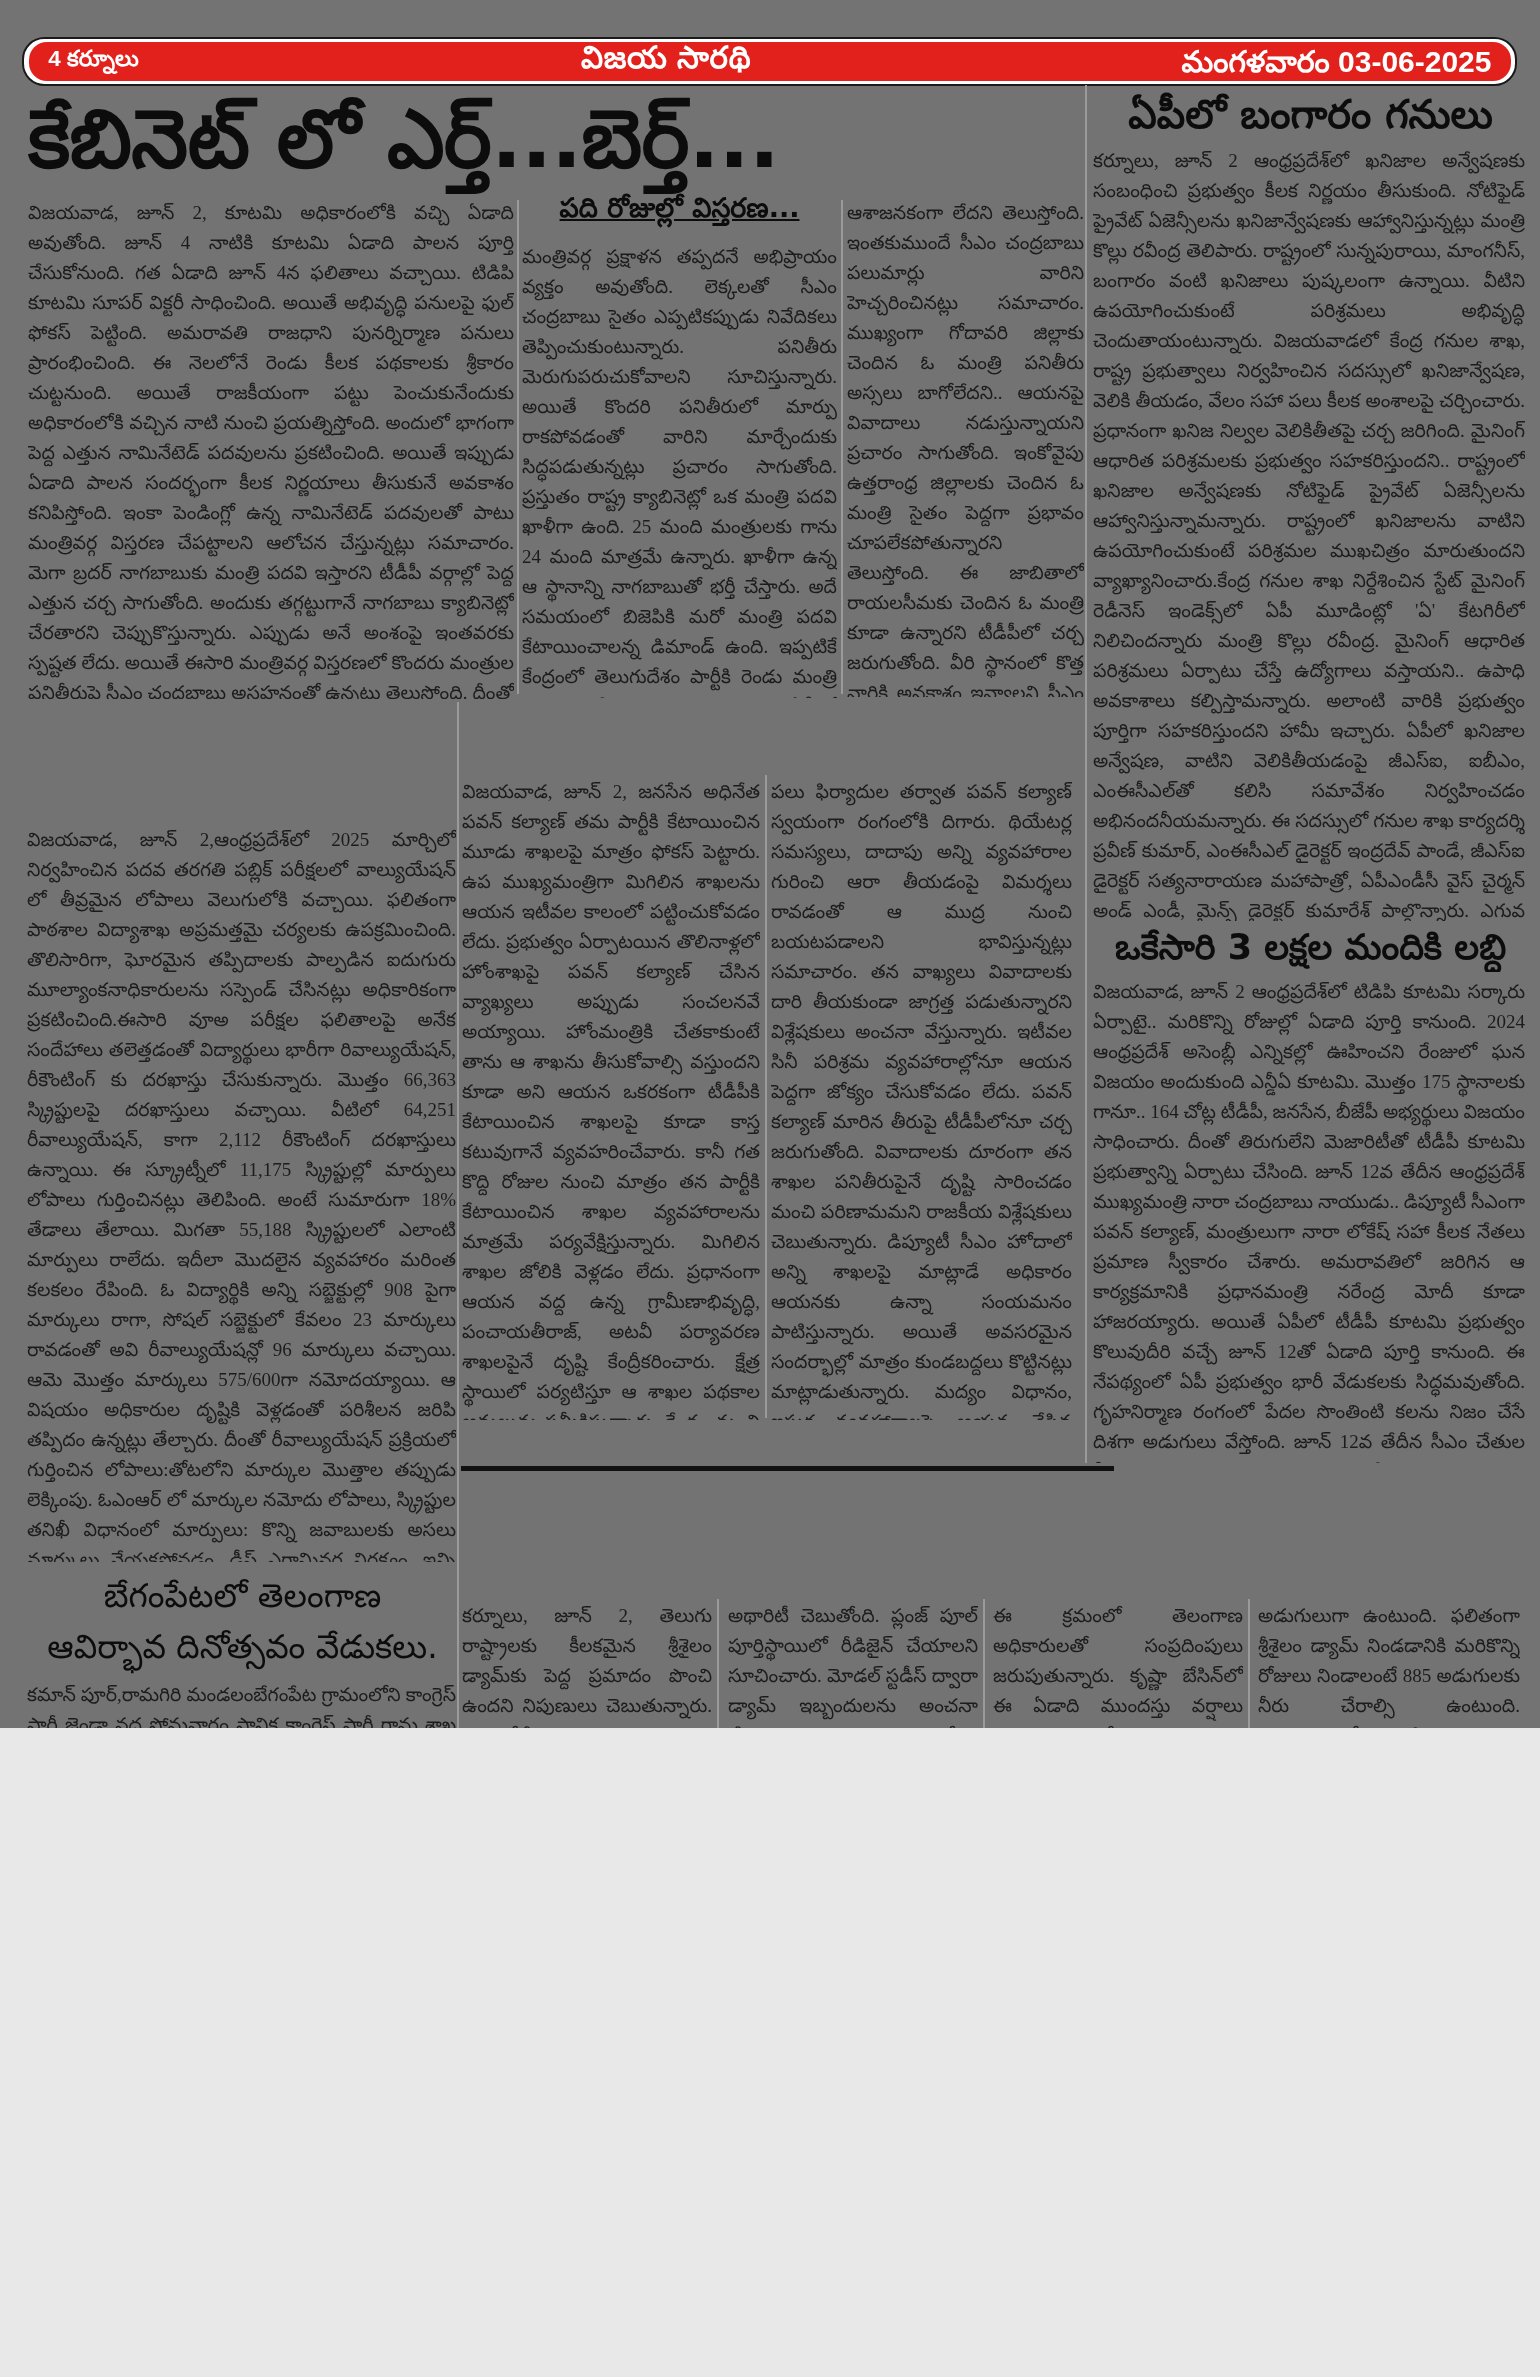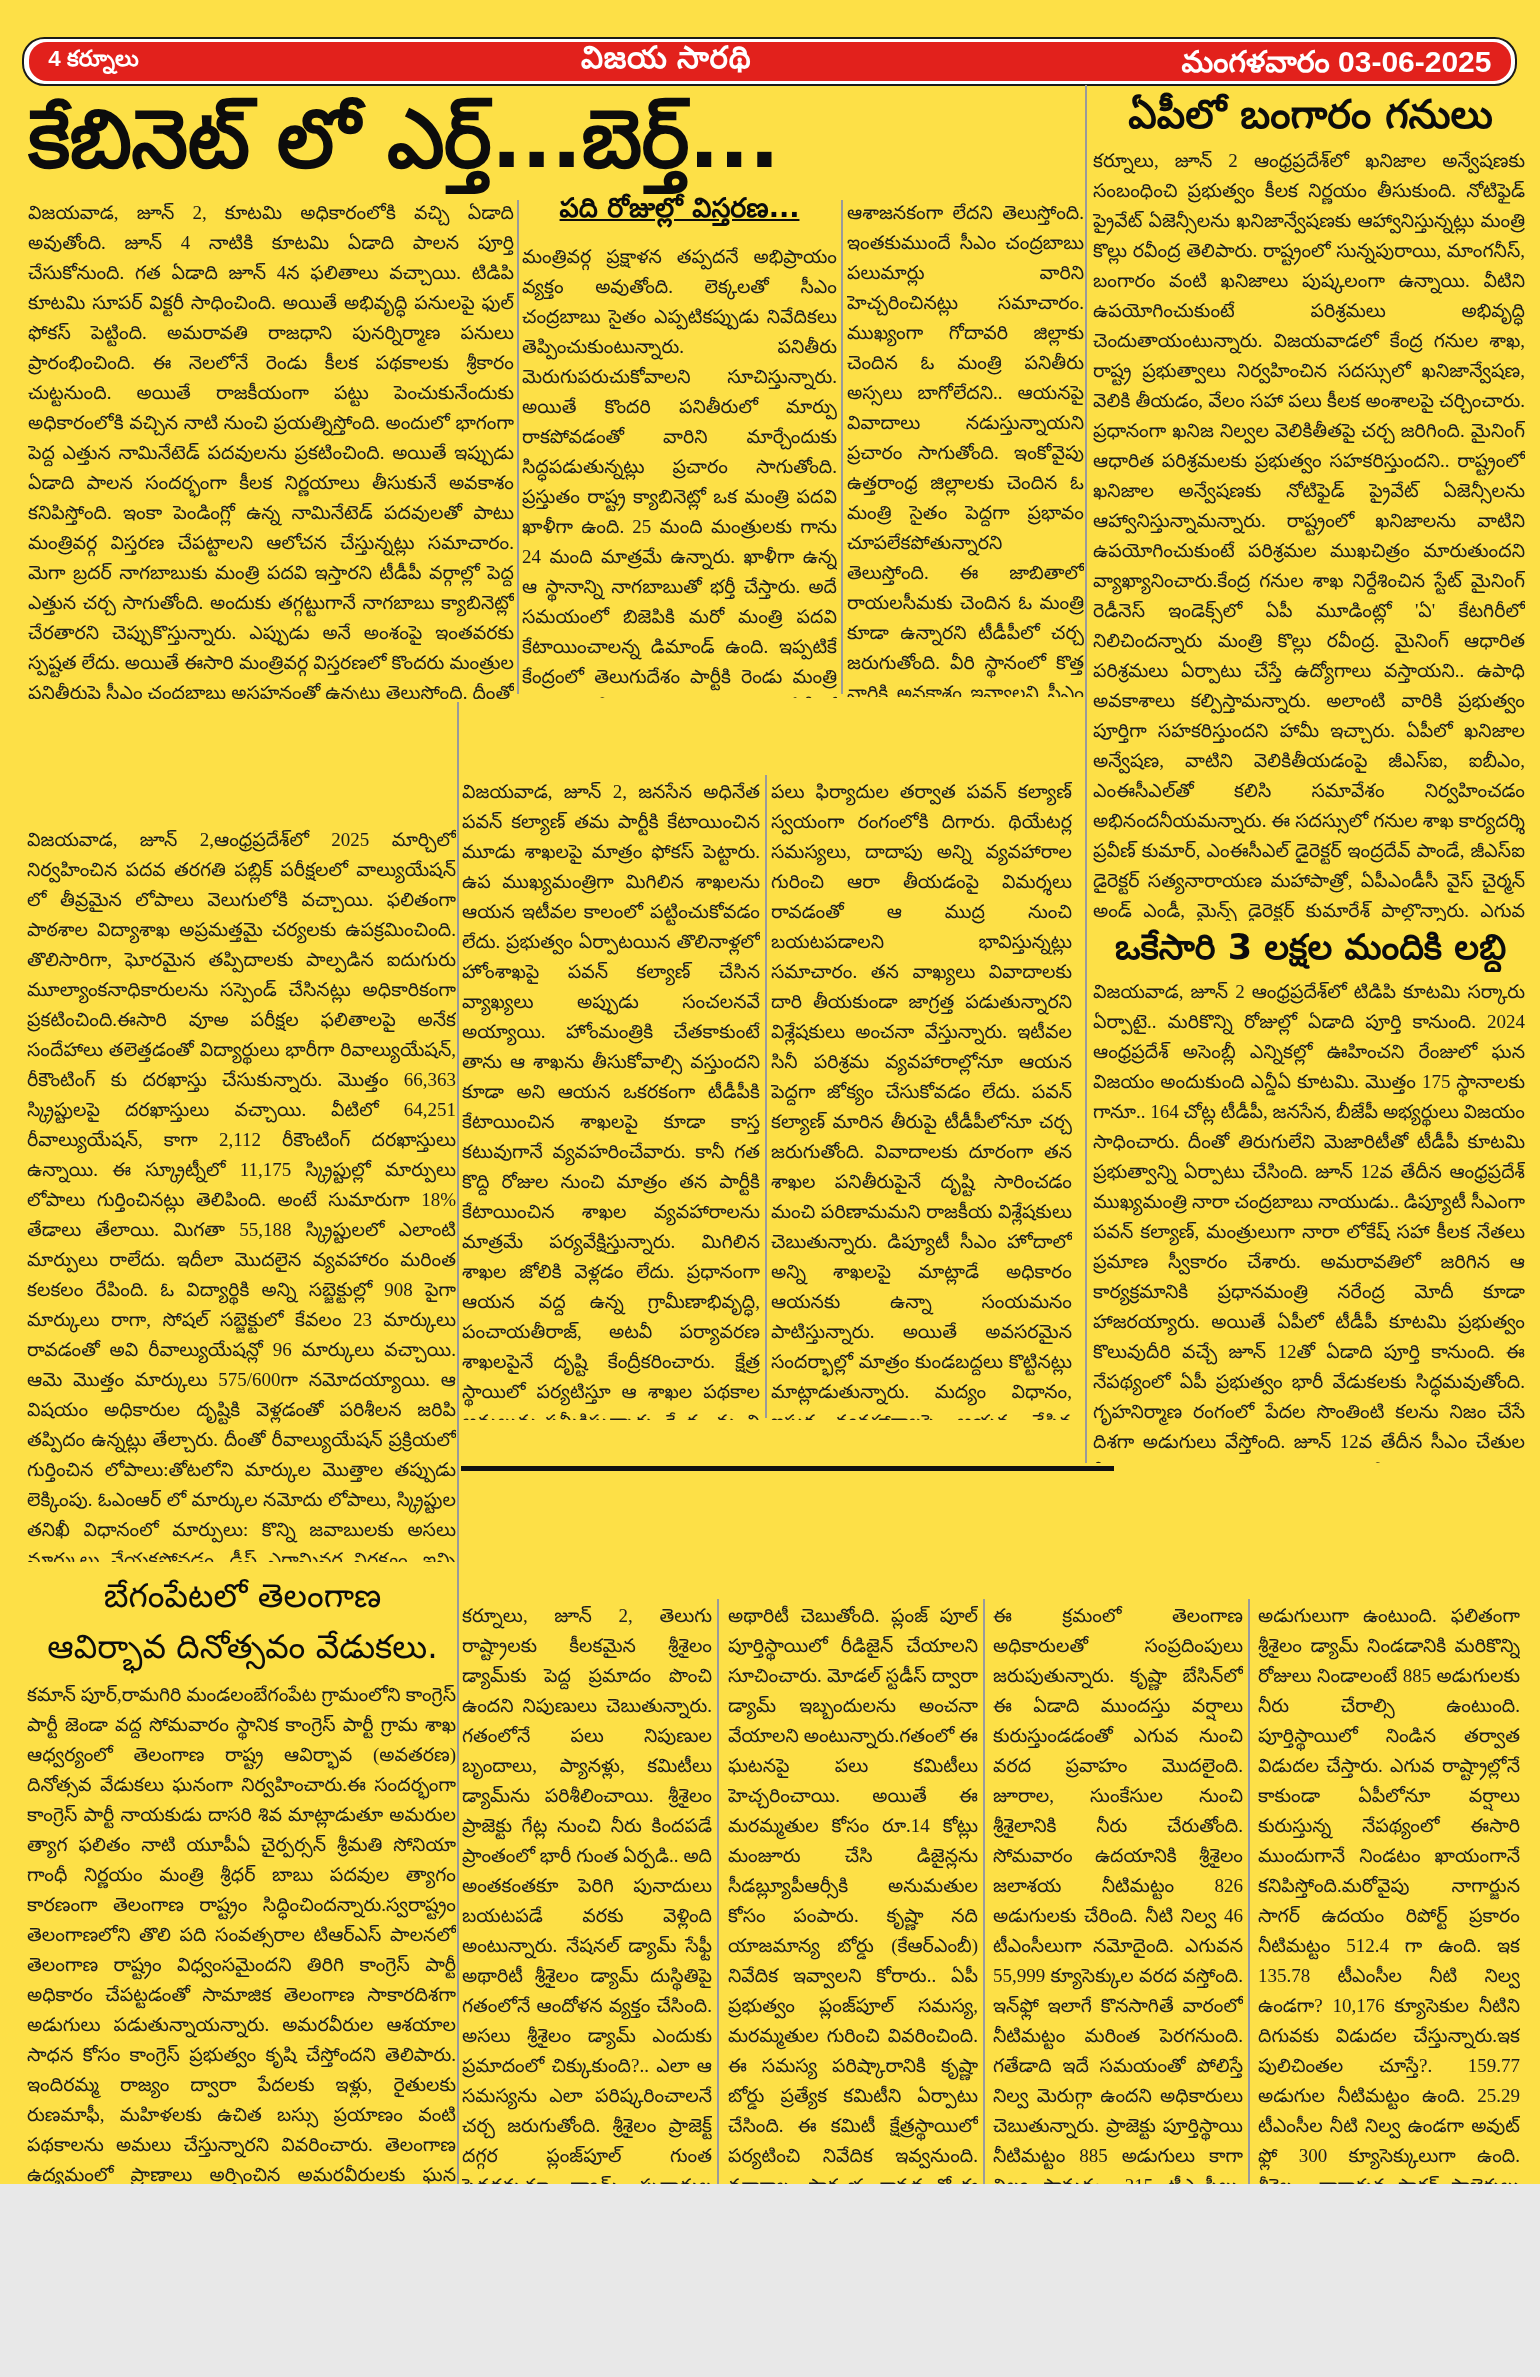--- a/index.html
+++ b/index.html
@@ -1,20 +1,20 @@
 <!DOCTYPE html>
 <html style="font-size:12px"><head>
 <meta charset="utf-8">
 <style>
   html,body{margin:0;padding:0;background:#e8e8e8;}
   .page{
     position:relative;
-    width:1541px;height:2184px;
+    width:1541px;height:1728px;
     margin:0 auto;
-    background:#fde047;
+    background:#737373;
     overflow:hidden;
     font-family:"Liberation Serif","DejaVu Serif",serif;
     color:#161616;
   }
   
   .mast-outer{
     position:absolute;left:22.4px;top:37px;width:1495px;height:49px;
     border:2.2px solid #1a1a1a;border-radius:22.4px;background:#fff;
     box-sizing:border-box;padding:3px 4.5px;
   }

